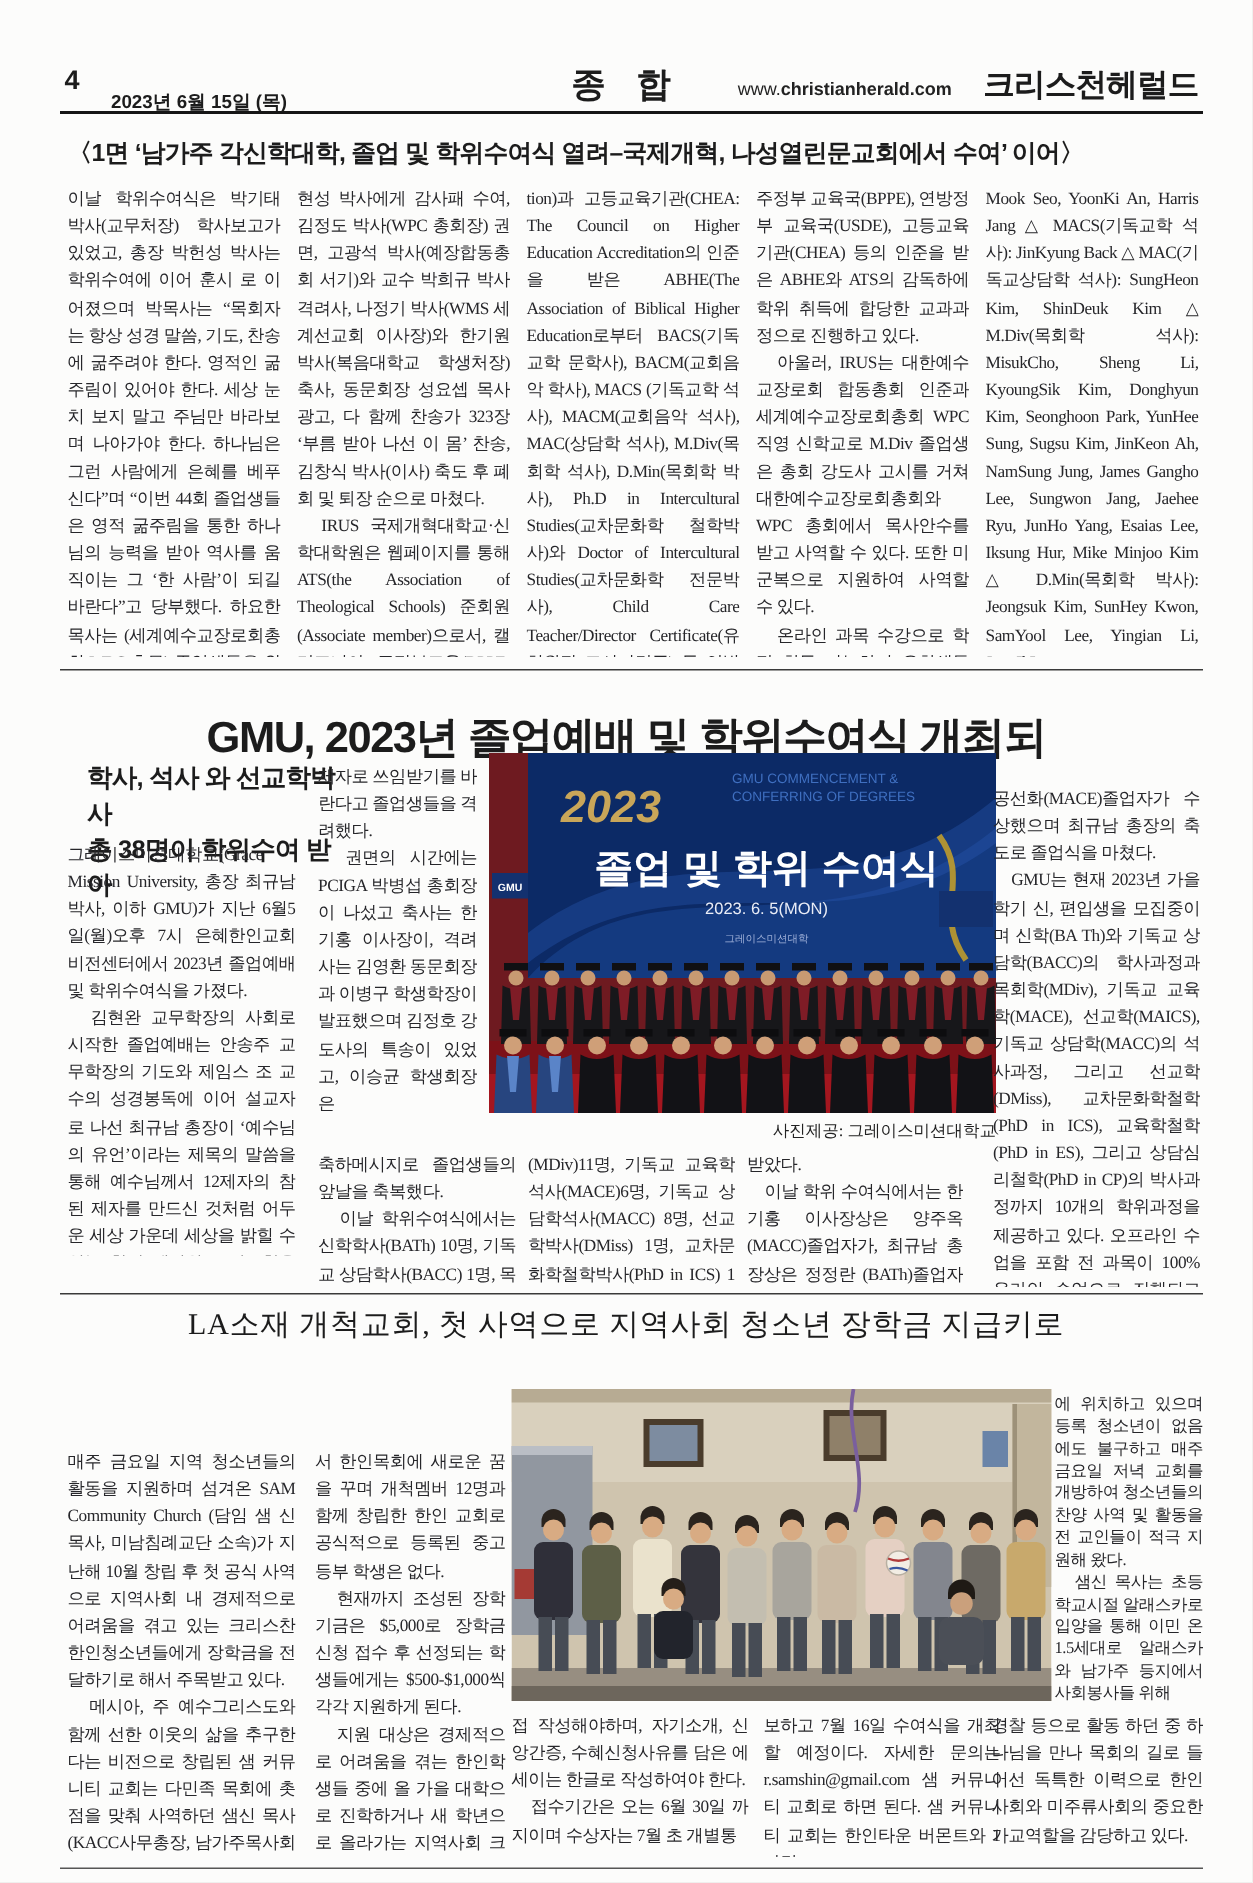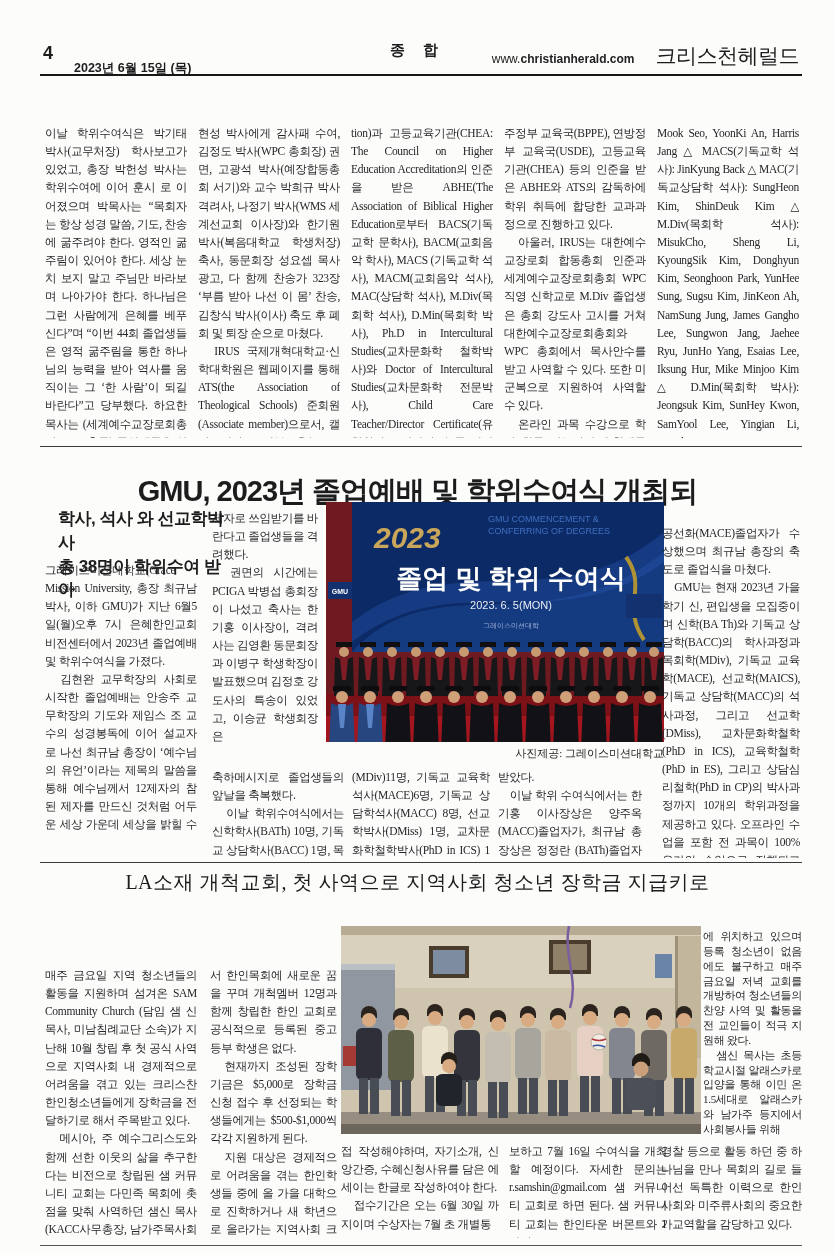--- a/index.html
+++ b/index.html
@@ -7,24 +7,24 @@
         font-family:"Liberation Serif","DejaVu Serif",serif;color:#1c1c1c;}
   .abs{position:absolute;}
   .sans{font-family:"Liberation Sans","DejaVu Sans",sans-serif;}
   .body-text{font-size:11.5px;line-height:1.58;text-align:justify;white-space:pre-line;
              color:#26262a;letter-spacing:-0.3px;overflow:hidden;}
   .rule{position:absolute;border-top:1px solid #3a3a3a;}
   .rule-thick{position:absolute;border-top:2.5px solid #161616;}
   
   .hdr-pagenum{font-size:18px;font-weight:700;}
   .hdr-date{font-size:12.5px;font-weight:700;margin-top:12px;}
-  .hdr-section{font-size:15px;font-weight:700;letter-spacing:7px;text-align:center;}
+  .hdr-section{font-size:23px;font-weight:700;letter-spacing:7px;text-align:center;}
   .hdr-site{font-size:12px;color:#222;}
   .hdr-site b{font-weight:700;}
-  .hdr-masthead{font-size:21px;font-weight:400;letter-spacing:-0.5px;}
+  .hdr-masthead{font-size:21px;font-weight:700;letter-spacing:-0.5px;}
   
   .a1-headline{font-size:16.5px;font-weight:700;letter-spacing:-0.5px;}
   .a1-cols{display:flex;gap:11px;}
   .a1-col{width:142px;height:314px;}
   
   .a2-headline{font-size:29px;font-weight:700;text-align:center;letter-spacing:-1px;width:100%;}
   .a2-subhead{font-size:17px;font-weight:700;line-height:1.4;letter-spacing:-0.5px;}
   .caption{font-size:11px;text-align:right;color:#222;}
   
   .a3-headline{font-size:20px;font-weight:500;text-align:center;letter-spacing:0.5px;width:100%;
@@ -39,20 +39,21 @@
 
   <div class="abs sans hdr-pagenum" style="left:43px;top:43px;">4</div>
   <div class="abs sans hdr-date" style="left:74px;top:48px;">2023년 6월 15일 (목)</div>
   <div class="abs sans hdr-section" style="left:0;right:0;top:41px;">종 합</div>
   <div class="abs sans" style="right:36px;top:42px;display:flex;align-items:baseline;gap:21px;">
     <span class="hdr-site"><span>www.</span><b>christianherald.com</b></span>
     <span class="hdr-masthead">크리스천헤럴드</span>
   </div>
   <div class="rule-thick" style="left:40px;right:33px;top:74px;"></div>
 
+  <div class="abs sans a1-headline" style="left:45px;top:91px;width:760px;">〈1면 ‘남가주 각신학대학, 졸업 및 학위수여식 열려–국제개혁, 나성열린문교회에서 수여’ 이어〉</div>
   <div class="abs a1-cols" style="left:45px;top:124px;width:758px;">
     <div class="a1-col body-text">이날 학위수여식은 박기태 박사(교무처장) 학사보고가 있었고, 총장 박헌성 박사는 학위수여에 이어 훈시 로 이어졌으며 박목사는 “목회자는 항상 성경 말씀, 기도, 찬송에 굶주려야 한다. 영적인 굶주림이 있어야 한다. 세상 눈치 보지 말고 주님만 바라보며 나아가야 한다. 하나님은 그런 사람에게 은혜를 베푸신다”며 “이번 44회 졸업생들은 영적 굶주림을 통한 하나님의 능력을 받아 역사를 움직이는 그 ‘한 사람’이 되길 바란다”고 당부했다. 하요한 목사는 (세계예수교장로회총회 WPC 총무) 졸업생들을 위한 기도 등의 순서로 마무리 됐다.
 　이어 조배균 학생회장이 ‘재생학생이 졸업생에게’, 졸업생 대표 이정일이 ‘졸업생이 학교에’ 각각 기념품 증정, 권순웅 총회장이 박</div>
     <div class="a1-col body-text">현성 박사에게 감사패 수여, 김정도 박사(WPC 총회장) 권면, 고광석 박사(예장합동총회 서기)와 교수 박희규 박사 격려사, 나정기 박사(WMS 세계선교회 이사장)와 한기원 박사(복음대학교 학생처장) 축사, 동문회장 성요셉 목사 광고, 다 함께 찬송가 323장 ‘부름 받아 나선 이 몸’ 찬송, 김창식 박사(이사) 축도 후 폐회 및 퇴장 순으로 마쳤다.
 　IRUS 국제개혁대학교·신학대학원은 웹페이지를 통해 ATS(the Association of Theological Schools) 준회원(Associate member)으로서, 캘리포니아 주정부교육(BPPE: The Bureau for Private Postsecondary Education)로부터 정식학위와 연방정부 교육국(USDE: The United Stated Department of Educa-</div>
     <div class="a1-col body-text">tion)과 고등교육기관(CHEA: The Council on Higher Education Accreditation의 인준을 받은 ABHE(The Association of Biblical Higher Education로부터 BACS(기독교학 문학사), BACM(교회음악 학사), MACS (기독교학 석사), MACM(교회음악 석사), MAC(상담학 석사), M.Div(목회학 석사), D.Min(목회학 박사), Ph.D in Intercultural Studies(교차문화학 철학박사)와 Doctor of Intercultural Studies(교차문화학 전문박사), Child Care Teacher/Director Certificate(유치원장 교사자격증) 등 연방교육국이 인정하는 정식학위를 수여하는 정회원 대학교로서 D.Min과 Ph.D 박사학위까지 수여하고 있다고 밝혔다.
 　모든 학사 과정은 캘리포니아</div>
     <div class="a1-col body-text">주정부 교육국(BPPE), 연방정부 교육국(USDE), 고등교육기관(CHEA) 등의 인준을 받은 ABHE와 ATS의 감독하에 학위 취득에 합당한 교과과정으로 진행하고 있다.
 　아울러, IRUS는 대한예수교장로회 합동총회 인준과 세계예수교장로회총회 WPC 직영 신학교로 M.Div 졸업생은 총회 강도사 고시를 거쳐 대한예수교장로회총회와 WPC 총회에서 목사안수를 받고 사역할 수 있다. 또한 미군복으로 지원하여 사역할 수 있다.
 　온라인 과목 수강으로 학점 취득 가능하며 유학생들을 위한 SEVIS I-20를 발급하고 있다.

